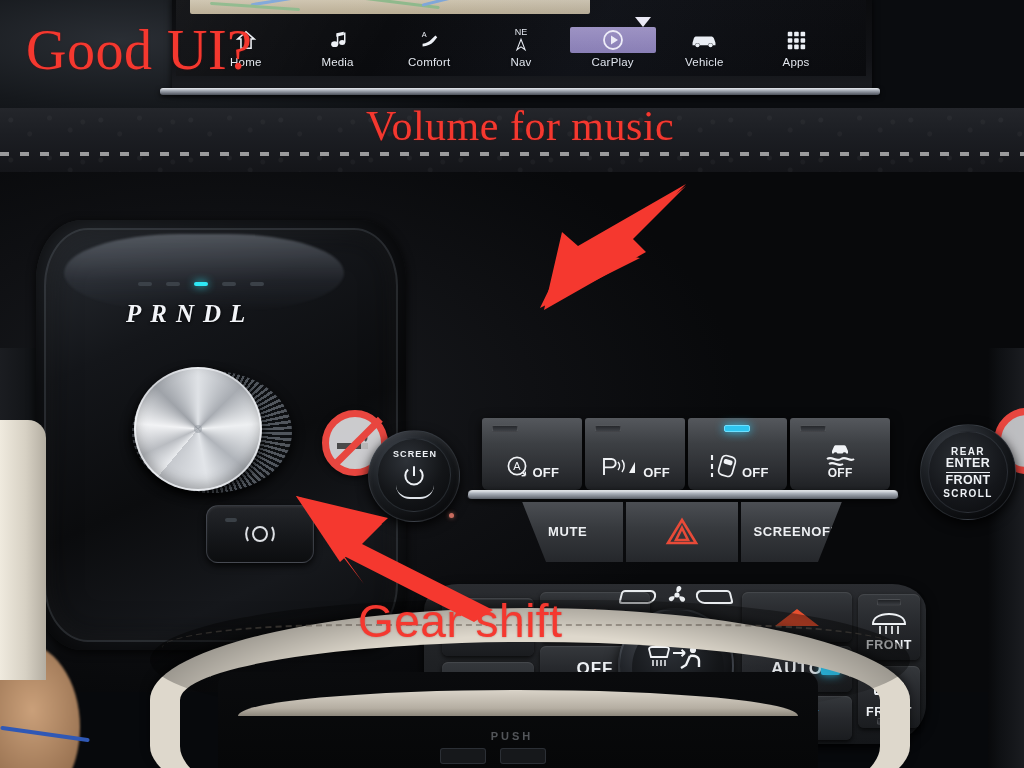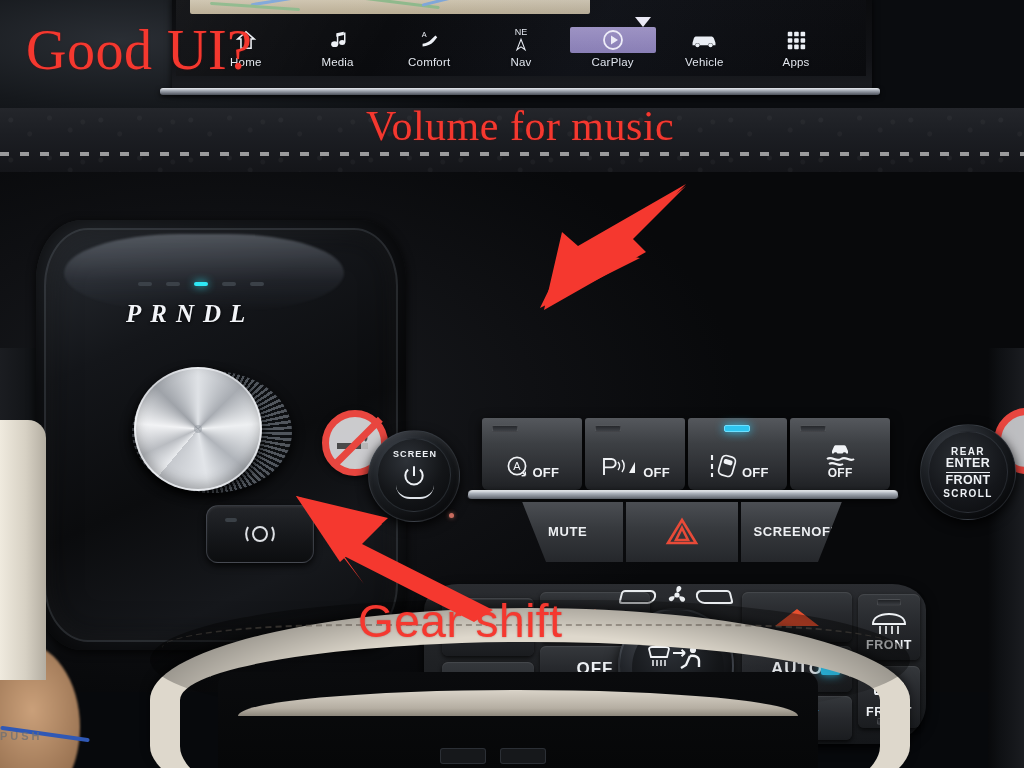--- a/index.html
+++ b/index.html
@@ -374,21 +374,21 @@
     background:linear-gradient(180deg,#0a0b0d 0%, #060708 100%);
     border-radius:14px 14px 0 0;
   }
   .push-lid{
     position:absolute; left:238px; top:690px; width:560px; height:26px;
     background:linear-gradient(180deg,#d9d3c8 0%, #b5aea2 70%, #8d877c 100%);
     border-radius:50%/100% 100% 0 0;
     filter:blur(.6px);
   }
   .push-txt{
-    position:absolute; left:0; top:730px; width:1024px; 
+    position:absolute; left:0; top:730px; width:1024px; text-align:center;
     color:#6c6f74; font-size:11px; letter-spacing:3px; font-weight:700;
     opacity:.75;
   }
   .usb-row{
     position:absolute; left:440px; top:748px; display:flex; gap:14px;
   }
   .usb-row i{ width:46px;height:16px;background:#16181b;border-radius:3px;display:block;
               border:1px solid rgba(120,130,145,.22);}
   
   .arm{

